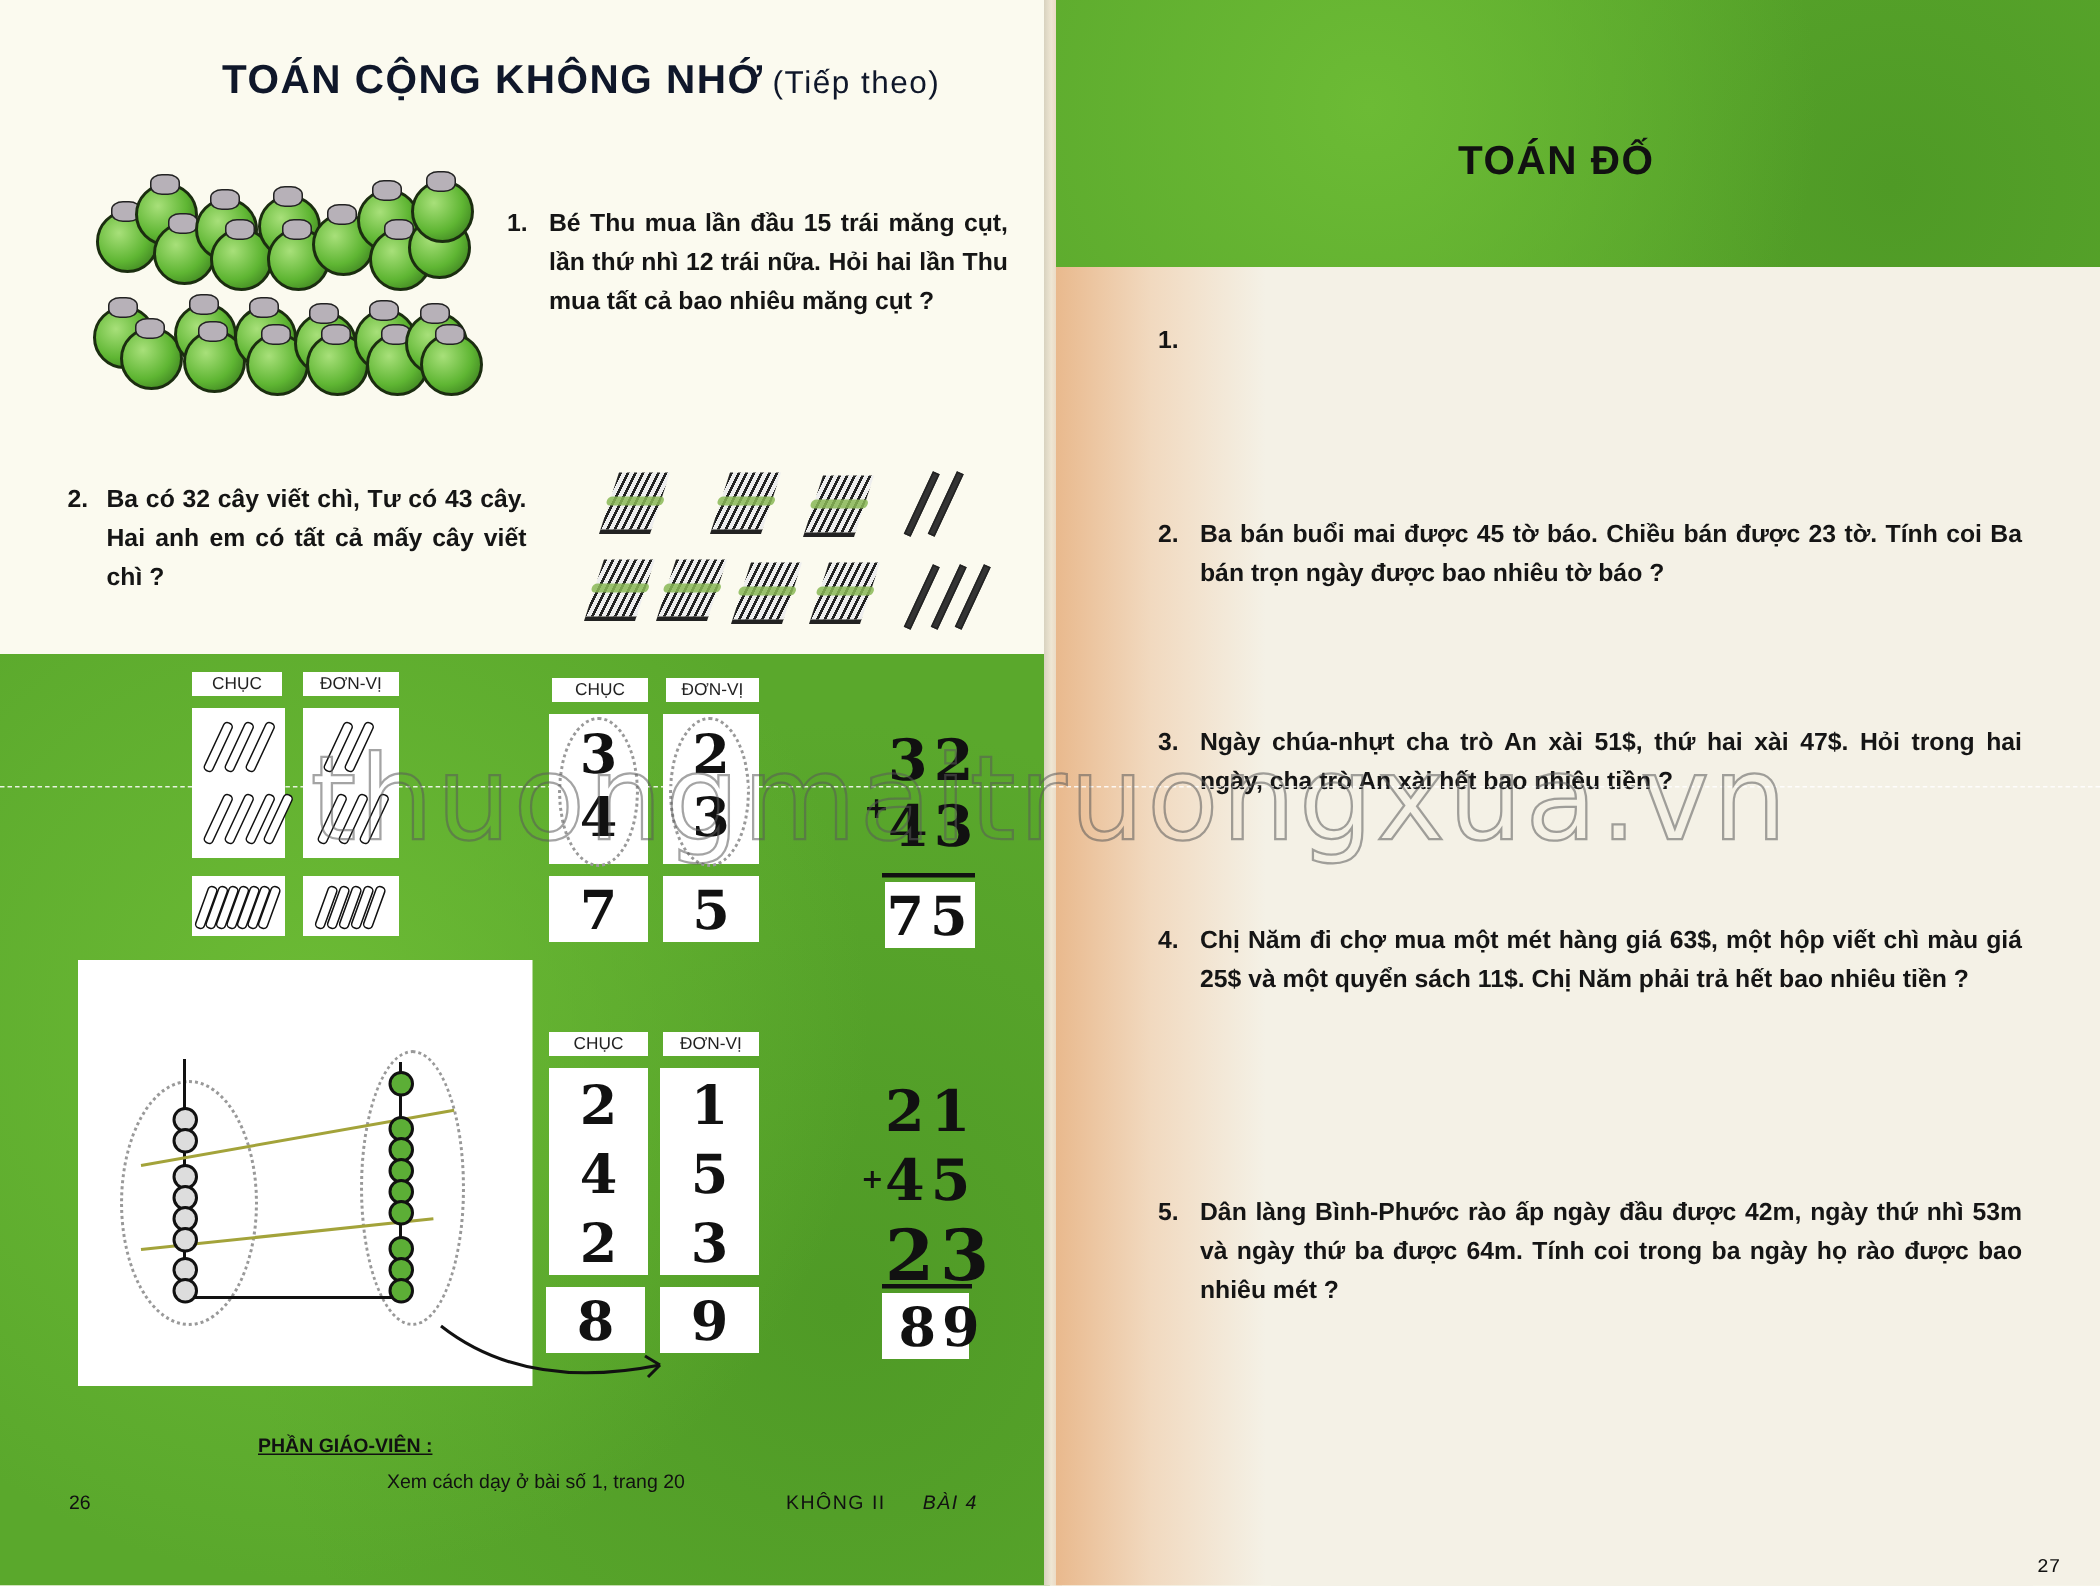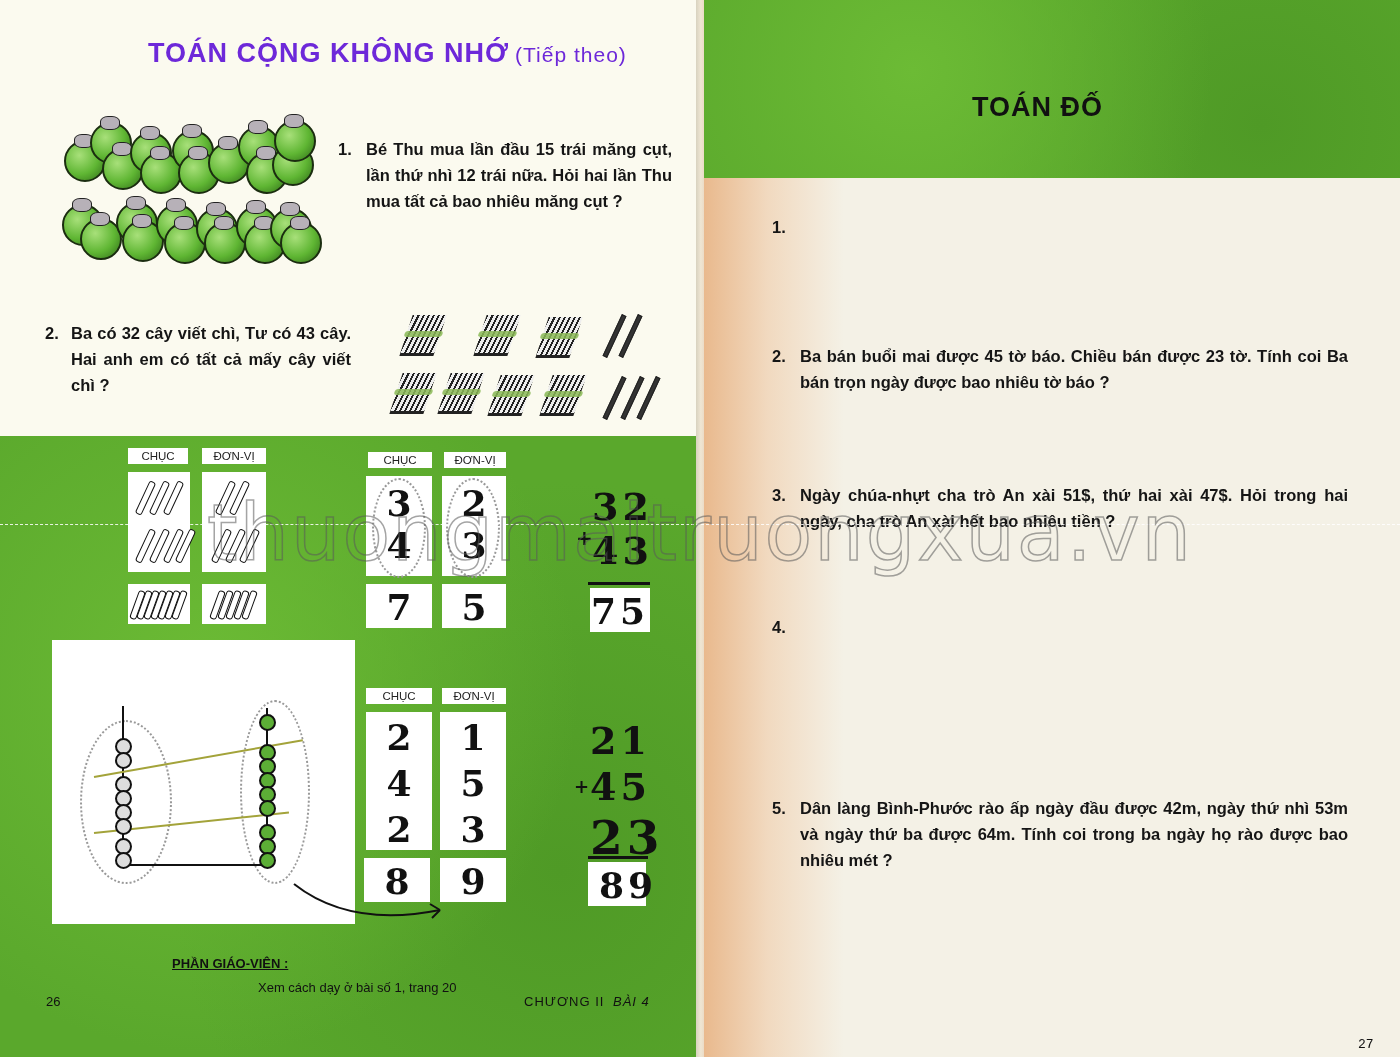--- a/index.html
+++ b/index.html
@@ -6,21 +6,21 @@
   body{width:1400px;height:1057px;position:relative;overflow:hidden;background:#f6f4e6;font-family:"Liberation Sans",sans-serif;color:#1a1a1a;}
   .page{position:absolute;top:0;height:1057px;overflow:hidden;}
   #left{left:0;width:700px;background:#fbfaef;}
   #right{left:704px;width:696px;background:#f4f1e6;}
   .gutter{position:absolute;left:696px;top:0;width:12px;height:1057px;background:linear-gradient(90deg,#d8d2bf,#efe6d3 40%,#e6cdb4);}
   
   .green{background:#5aa82c;background-image:radial-gradient(circle at 30% 40%,#6cbb35 0,transparent 60%),radial-gradient(circle at 80% 70%,#4f9a26 0,transparent 55%);}
   #left .green{position:absolute;left:0;top:436px;width:700px;height:621px;}
   #right .green-top{position:absolute;left:0;top:0;width:696px;height:178px;}
   #right .fade{position:absolute;left:0;top:178px;width:140px;height:879px;background:linear-gradient(90deg,#e9b98d 0,#f1d9bf 45%,rgba(244,241,230,0) 100%);}
-  .title-left{position:absolute;left:148px;top:38px;font-size:27px;letter-spacing:1px;font-weight:bold;color:#6d28d9;}
+  .title-left{position:absolute;left:148px;top:38px;font-size:27px;letter-spacing:1px;font-weight:bold;color:#0f172a;}
   .title-left .sub{font-weight:normal;font-size:21px;letter-spacing:1px;margin-left:6px;}
   .title-right{position:absolute;left:268px;top:92px;font-size:27px;font-weight:bold;letter-spacing:1px;color:#111;}
   .prob{position:absolute;font-size:16.5px;line-height:26px;font-weight:bold;color:#151515;text-align:justify;}
   .prob .num{position:absolute;left:-28px;top:0;}
   
   .fruits{position:absolute;left:60px;top:112px;width:255px;height:150px;}
   .fruit{position:absolute;width:38px;height:38px;border-radius:50%;background:radial-gradient(circle at 35% 35%,#a8e07a,#5fb633 55%,#2f6b18);border:2px solid #1b2d10;}
   .fruit::after{content:"";position:absolute;left:8px;top:-8px;width:18px;height:12px;border-radius:40%;background:#b7b1b8;border:1.5px solid #222;}
   
   .pencils{position:absolute;left:390px;top:305px;width:280px;height:115px;}
@@ -224,22 +224,22 @@
   <div class="big-digit" style="left:590px;top:810px;width:60px;font-size:47px;letter-spacing:4px;">23</div>
   <div class="rule" style="left:588px;top:856px;width:60px;"></div>
   <div class="white-box" style="left:588px;top:862px;width:58px;height:44px;">
     <div class="big-digit" style="left:0;top:2px;width:80px;font-size:36px;letter-spacing:4px;">89</div>
   </div>
 
   <div class="footer-text" style="left:172px;top:956px;font-weight:bold;text-decoration:underline;">PHẦN GIÁO-VIÊN :</div>
   <div class="footer-text" style="left:258px;top:980px;">Xem cách dạy ở bài số 1, trang 20</div>
   <div class="footer-text" style="left:46px;top:994px;">26</div>
   <div class="footer-text" style="left:524px;top:994px;letter-spacing:1px;">
-    <span>CHƯƠNG II</span>
-    <span style="font-style:italic;margin-left:4px;">BÀI 4</span>
+    <span>KHÔNG II</span>
+    <span style="font-style:italic;margin-left:20px;">BÀI 4</span>
   </div>
 </div>
 
 <div class="gutter"></div>
 
 <div id="right" class="page">
   <div class="green green-top"></div>
   <div class="fade"></div>
   <div class="title-right">TOÁN ĐỐ</div>
 
@@ -249,20 +249,21 @@
   <div class="prob" style="left:96px;top:343px;width:548px;">
     <span class="num">2.</span>
     <span>Ba bán buổi mai được 45 tờ báo. Chiều bán được 23 tờ. Tính coi Ba bán trọn ngày được bao nhiêu tờ báo ?</span>
   </div>
   <div class="prob" style="left:96px;top:482px;width:548px;">
     <span class="num">3.</span>
     <span>Ngày chúa-nhựt cha trò An xài 51$, thứ hai xài 47$. Hỏi trong hai ngày, cha trò An xài hết bao nhiêu tiền ?</span>
   </div>
   <div class="prob" style="left:96px;top:614px;width:548px;">
     <span class="num">4.</span>
+    <span>Chị Năm đi chợ mua một mét hàng giá 63$, một hộp viết chì màu giá 25$ và một quyển sách 11$. Chị Năm phải trả hết bao nhiêu tiền ?</span>
   </div>
   <div class="prob" style="left:96px;top:795px;width:548px;">
     <span class="num">5.</span>
     <span>Dân làng Bình-Phước rào ấp ngày đầu được 42m, ngày thứ nhì 53m và ngày thứ ba được 64m. Tính coi trong ba ngày họ rào được bao nhiêu mét ?</span>
   </div>
 
   <div class="footer-text" style="left:654px;top:1037px;font-family:Liberation Mono, monospace;">27</div>
 </div>
 
 <div class="dash"></div>

